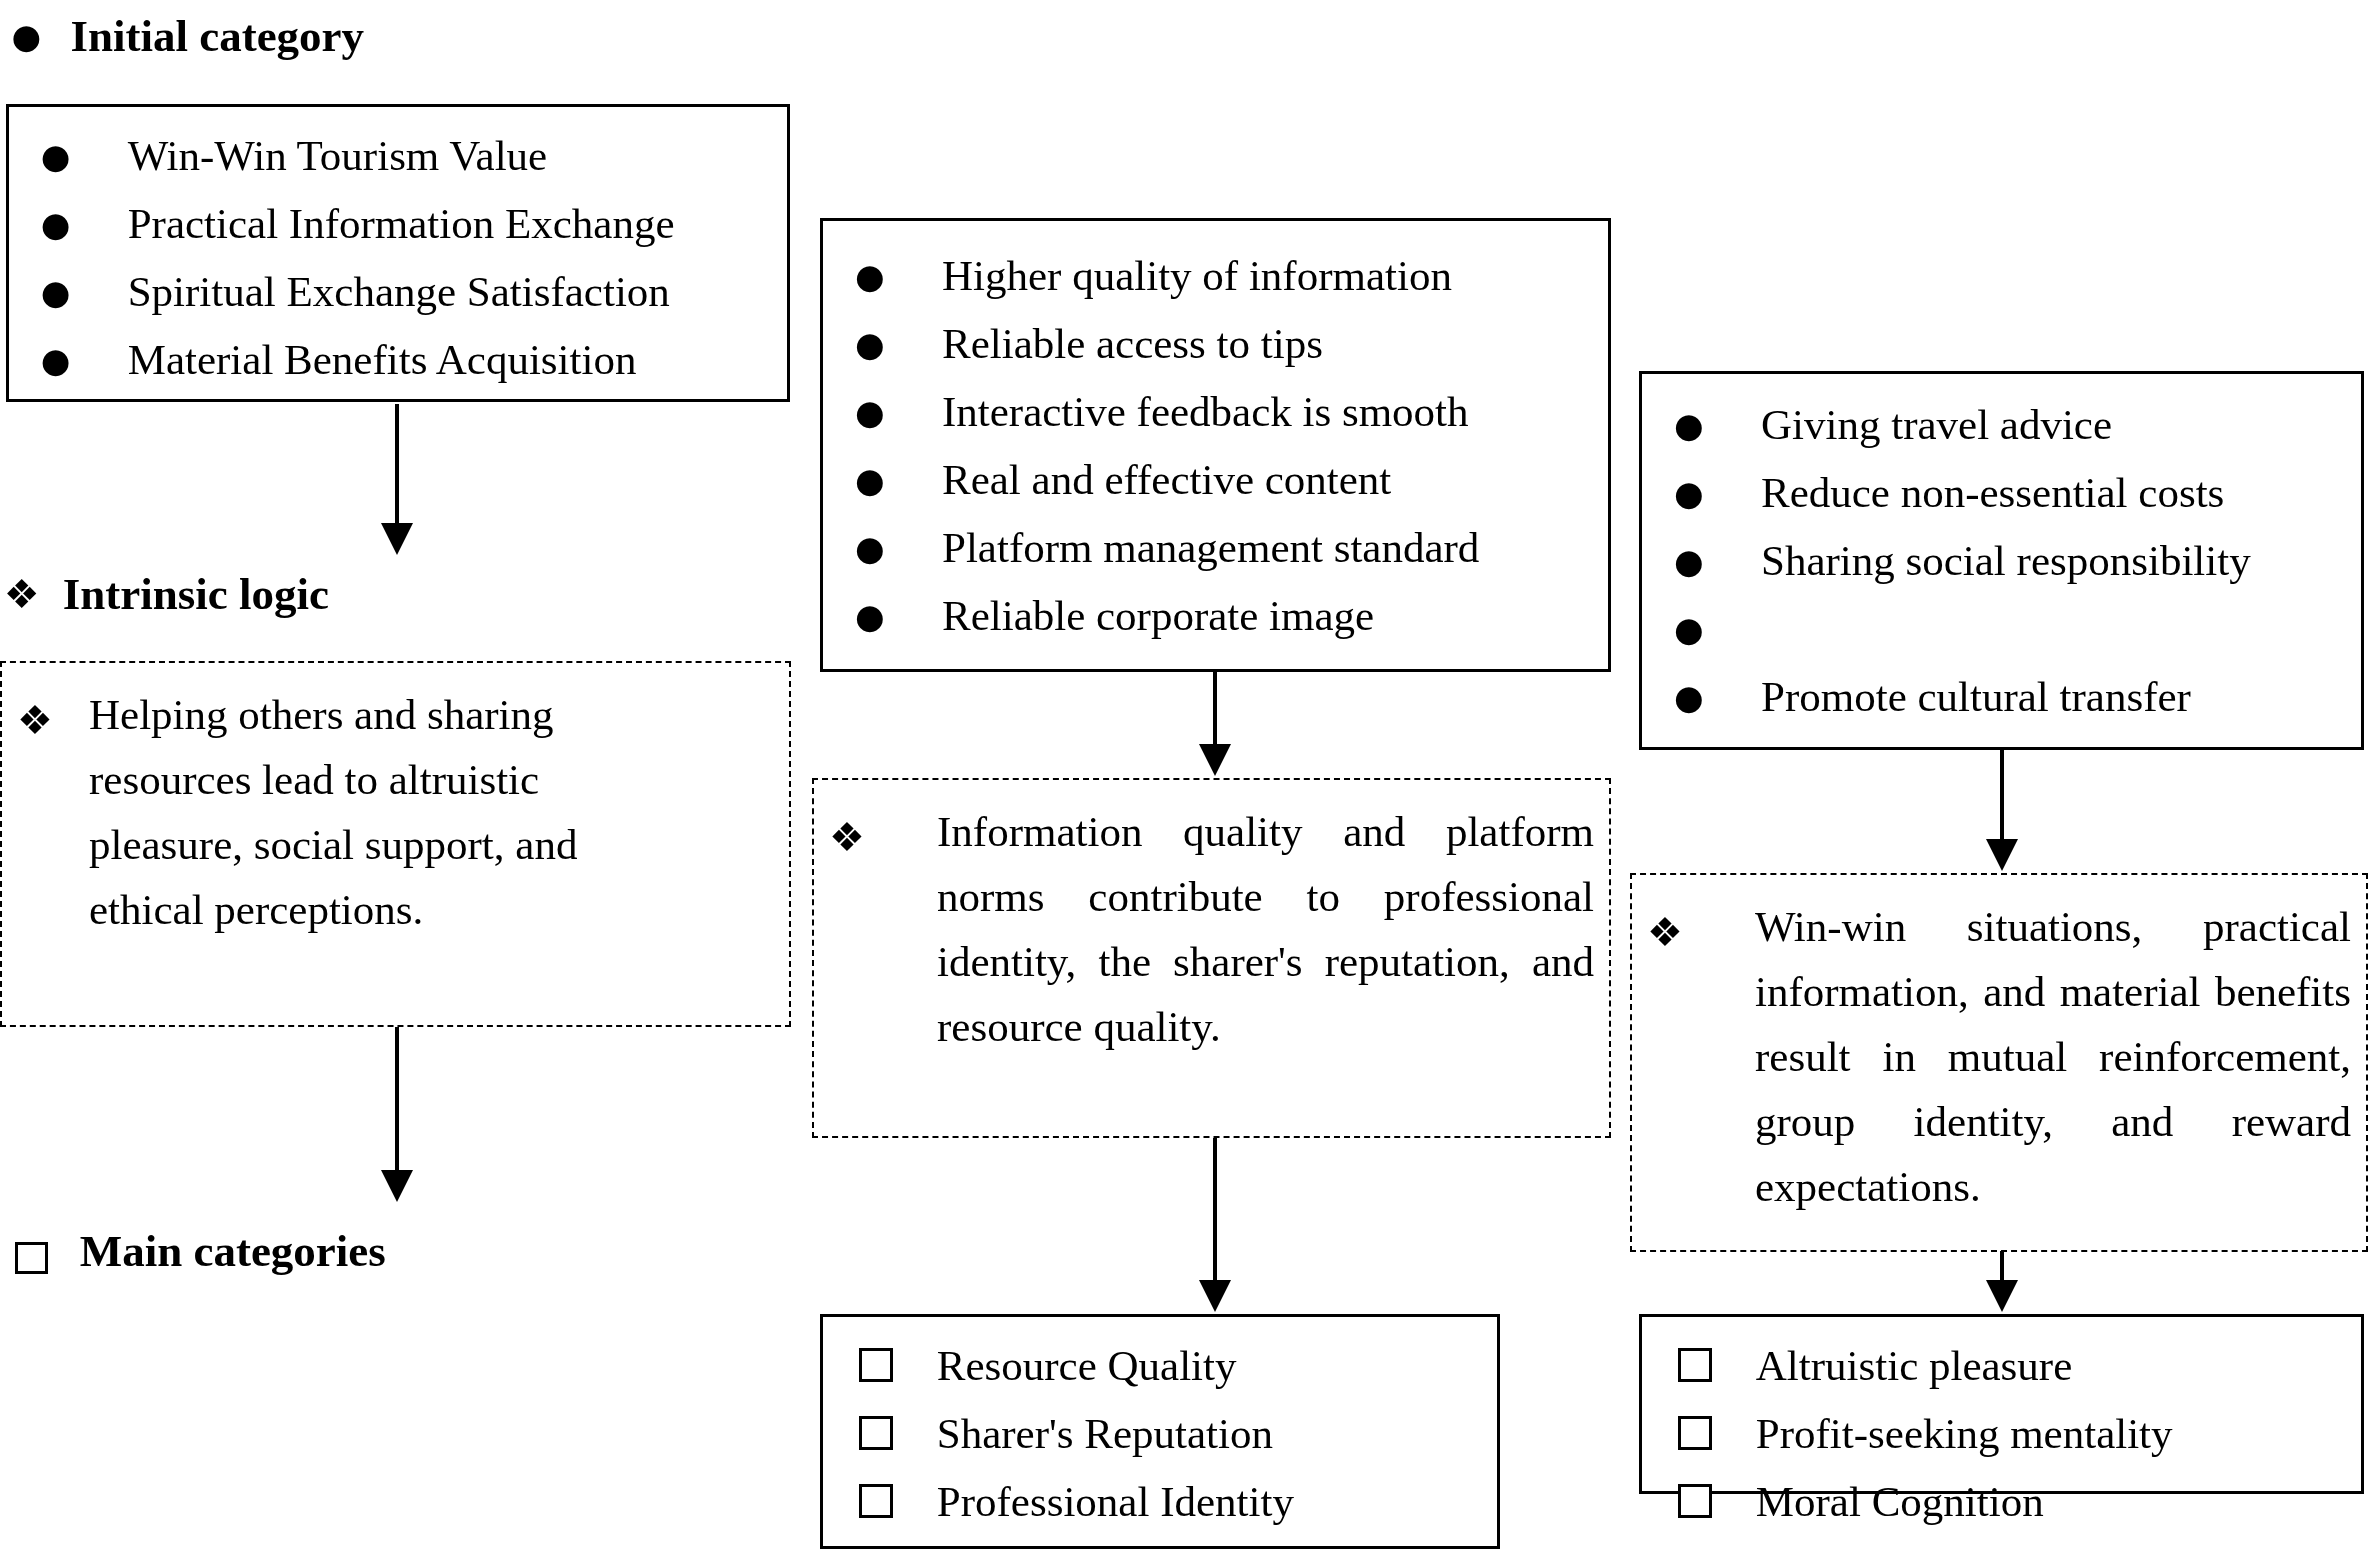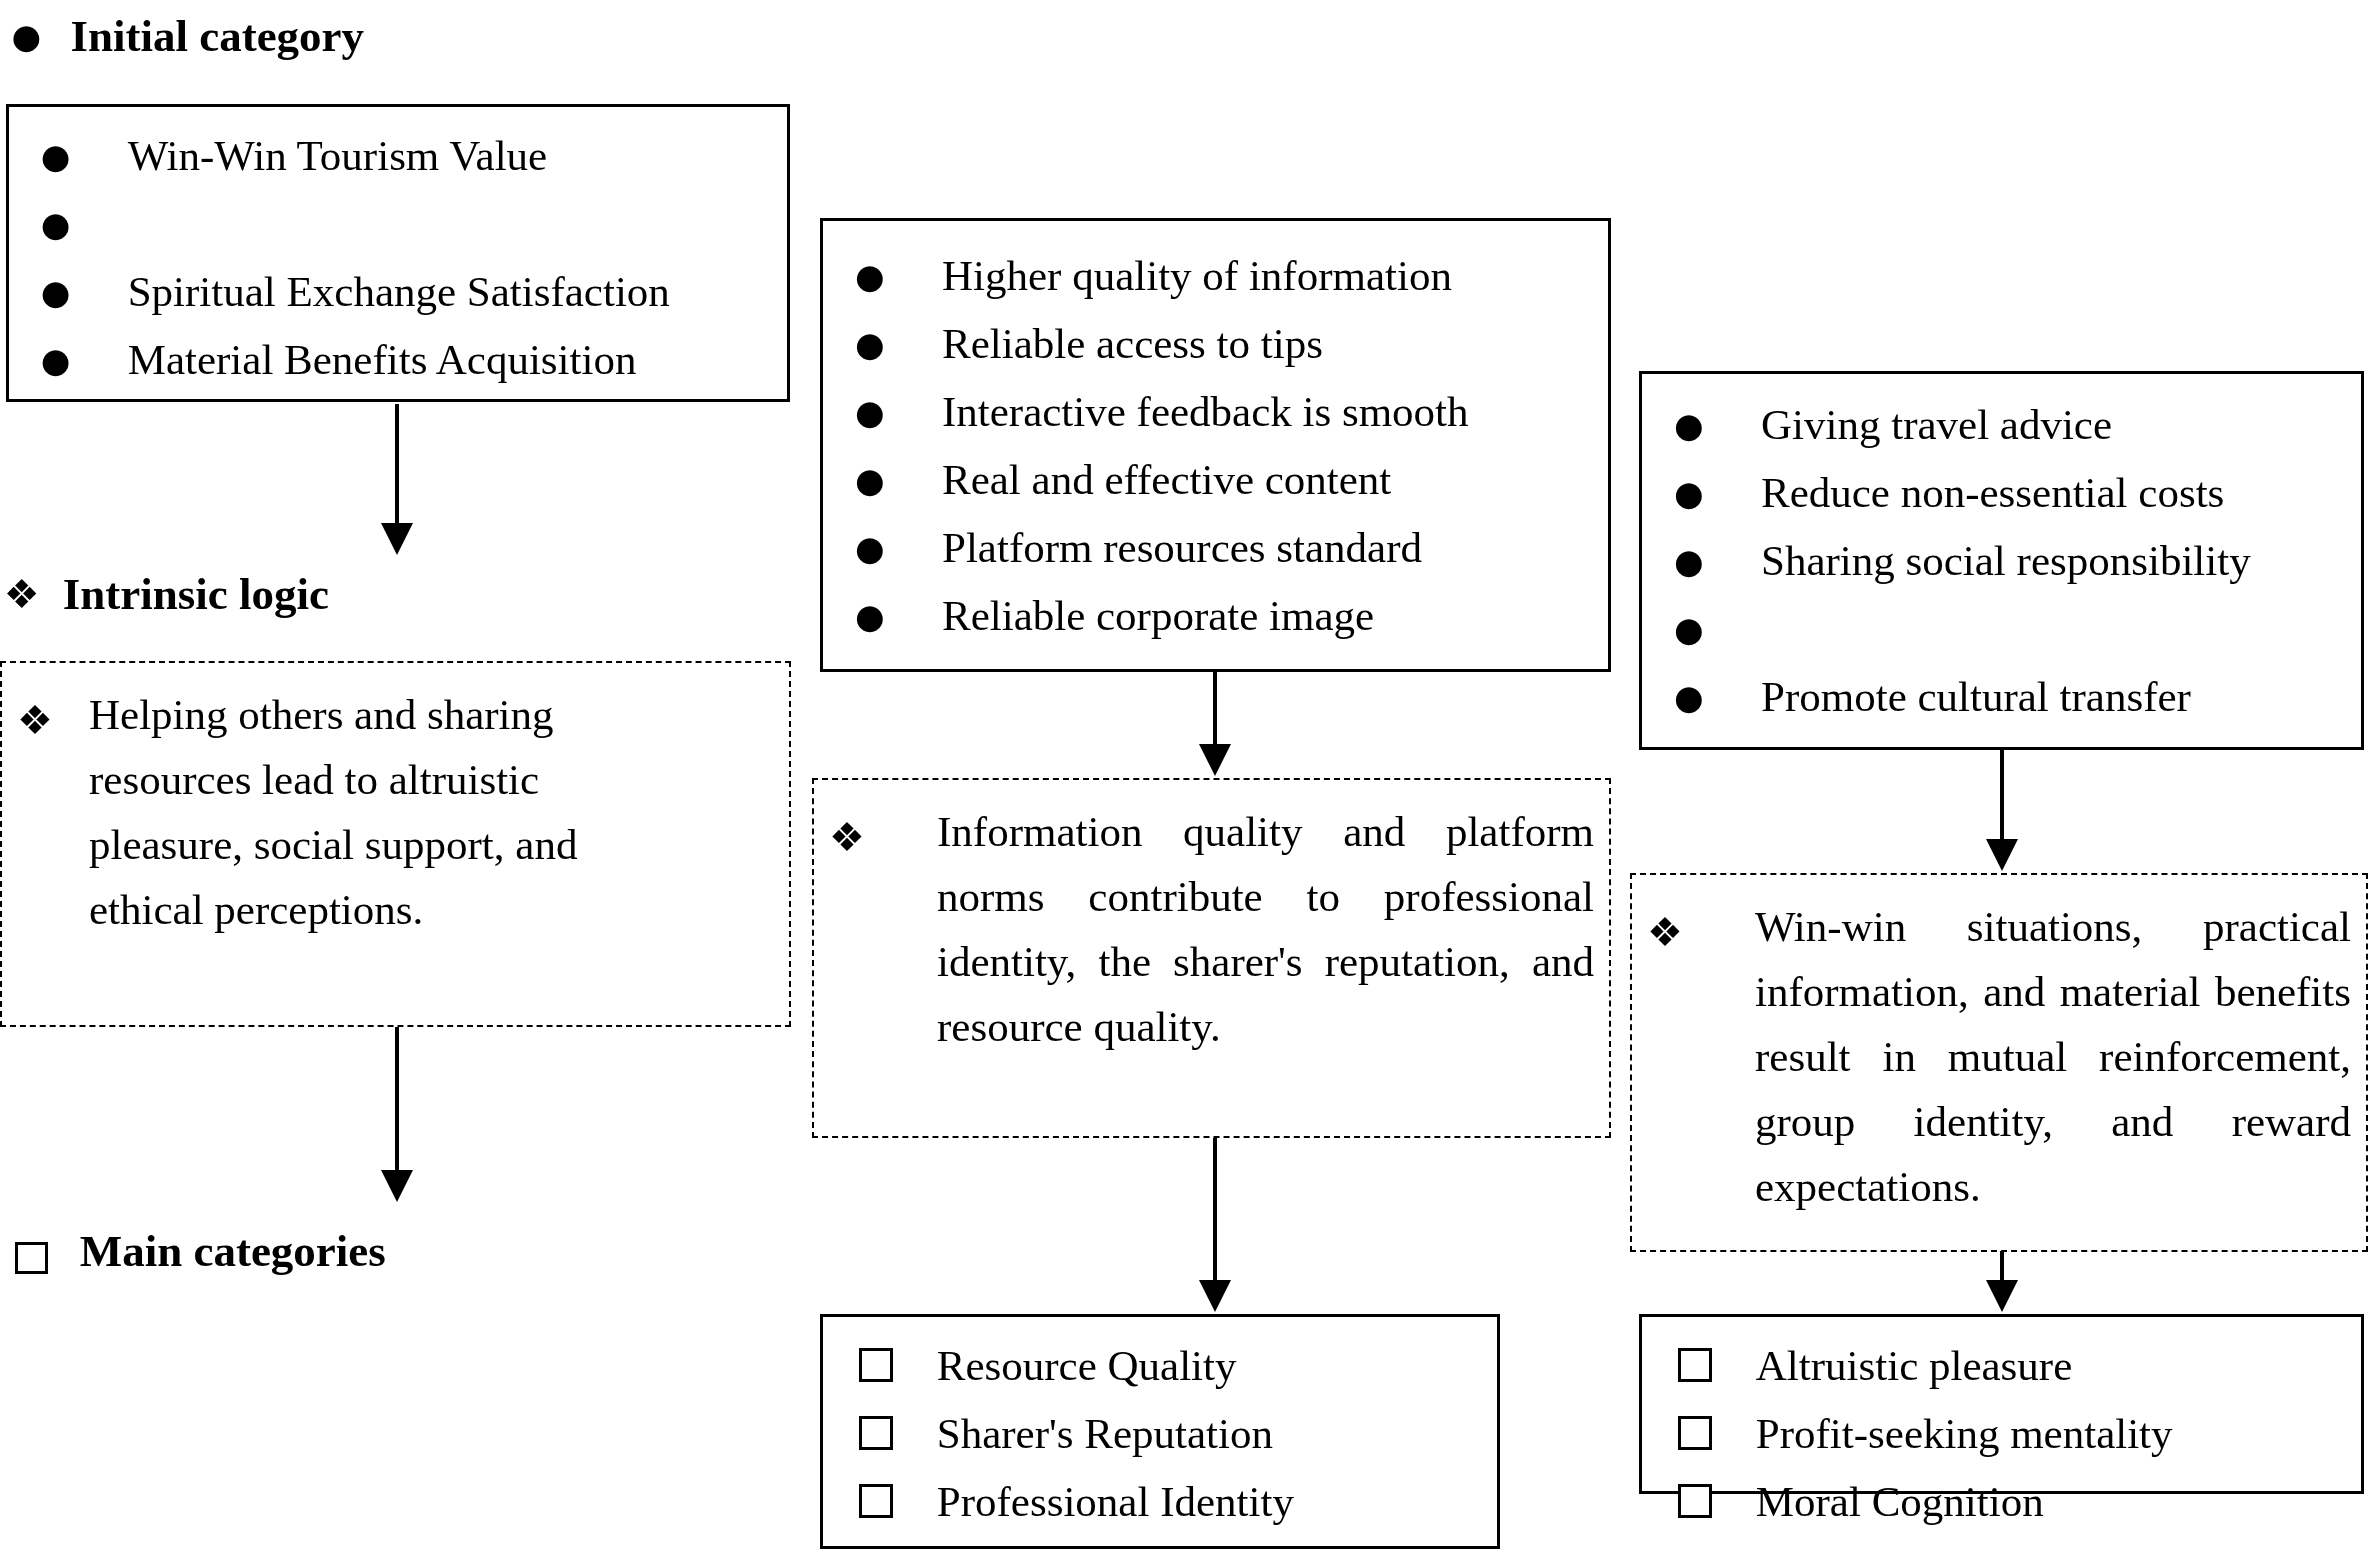--- a/index.html
+++ b/index.html
@@ -86,20 +86,21 @@
     <span class="htxt">Initial category</span>
   </div>
 
   <div class="box solid listbox" style="left:5.7px; top:104px; width:784px; height:298px;">
     <div class="row">
       <span class="mk bullet">●</span>
       <span class="txt">Win-Win Tourism Value</span>
     </div>
     <div class="row">
       <span class="mk bullet">●</span>
+      <span class="txt">Practical Information Exchange</span>
     </div>
     <div class="row">
       <span class="mk bullet">●</span>
       <span class="txt">Spiritual Exchange Satisfaction</span>
     </div>
     <div class="row">
       <span class="mk bullet">●</span>
       <span class="txt">Material Benefits Acquisition</span>
     </div>
   </div>
@@ -136,21 +137,21 @@
     <div class="row">
       <span class="mk bullet">●</span>
       <span class="txt">Interactive feedback is smooth</span>
     </div>
     <div class="row">
       <span class="mk bullet">●</span>
       <span class="txt">Real and effective content</span>
     </div>
     <div class="row">
       <span class="mk bullet">●</span>
-      <span class="txt">Platform resources standard</span>
+      <span class="txt">Platform management standard</span>
     </div>
     <div class="row">
       <span class="mk bullet">●</span>
       <span class="txt">Reliable corporate image</span>
     </div>
   </div>
 
   <div class="arrow" style="left:1198px; top:672px; height:104px;"></div>
 
   <div class="box dashdot logic justify" style="left:812px; top:778px; width:799px; height:360px;">

